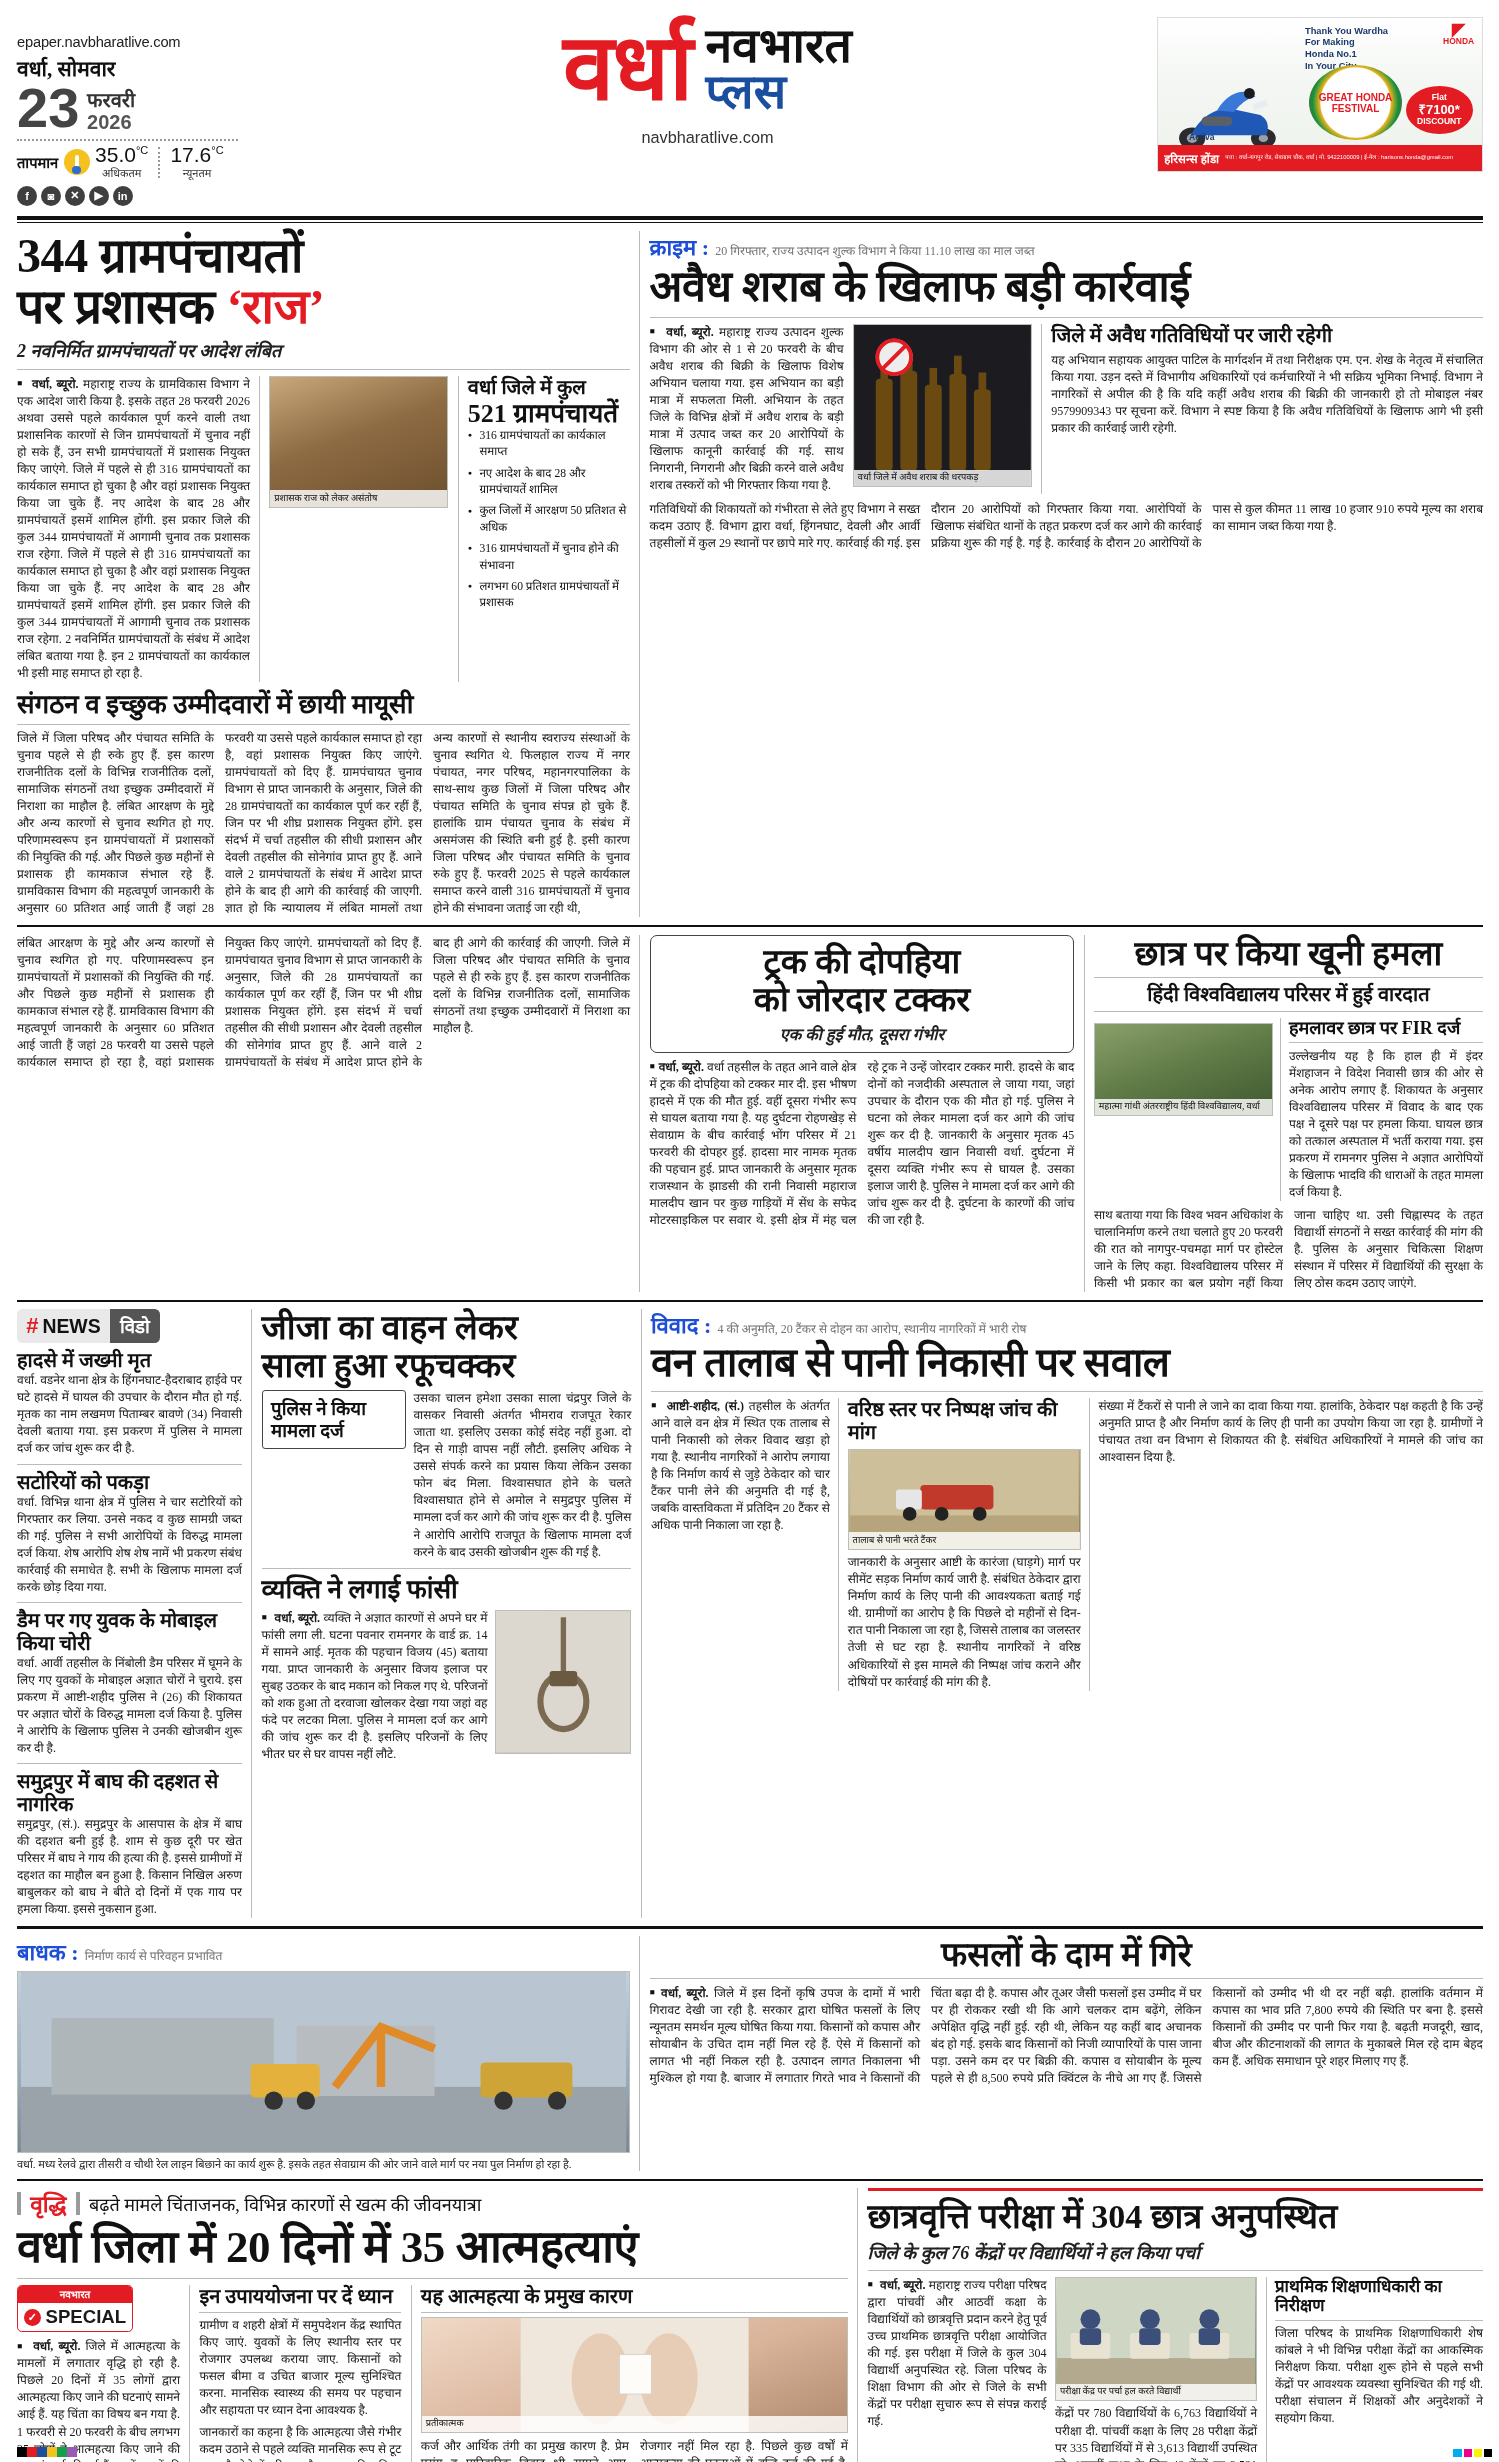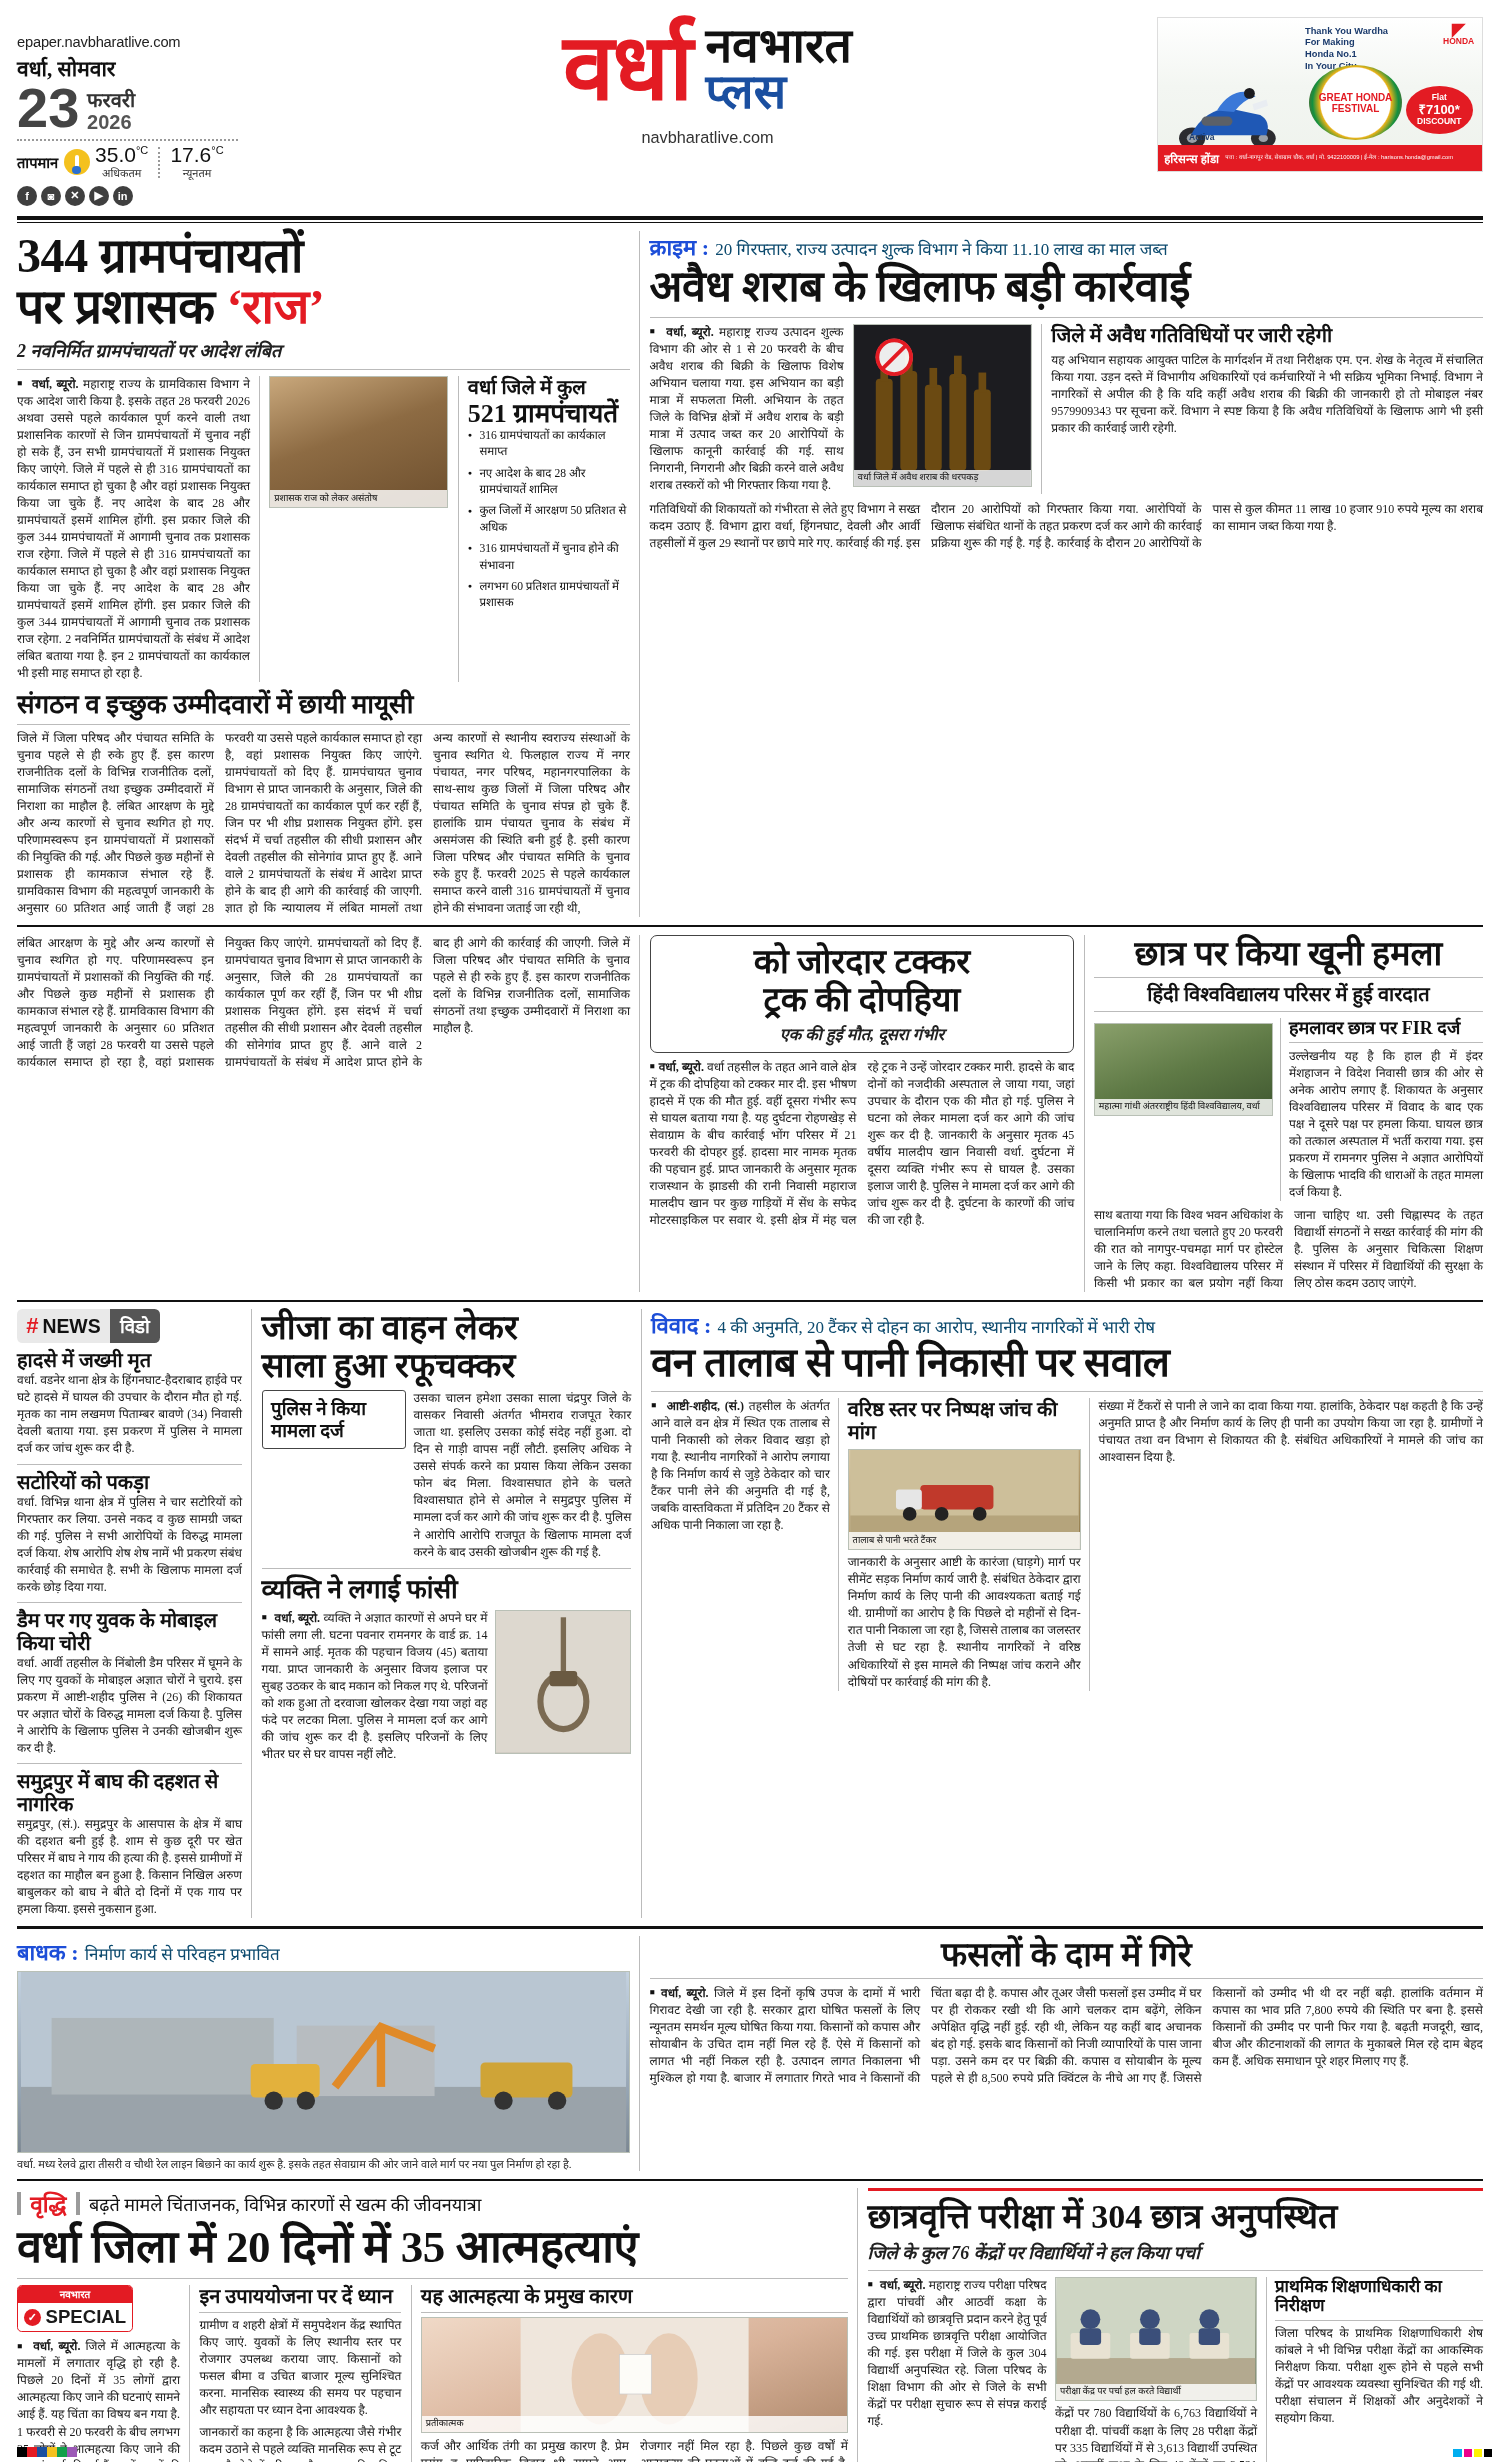--- a/index.html
+++ b/index.html
@@ -70,21 +70,21 @@
   .col-right { flex:1; }
 
   .hl-xl { font-size:48px; font-weight:700; line-height:1.06; letter-spacing:-0.4px;}
   .hl-xl .red{ color:#e31b23; }
   .hl-l { font-size:34px; font-weight:700; line-height:1.1;}
   .hl-m { font-size:26px; font-weight:700; line-height:1.12;}
   .hl-s { font-size:20px; font-weight:700; line-height:1.15;}
   .sub-it { font-size:18px; font-style:italic; font-weight:700; color:#222; margin-top:4.7px;}
   .kicker { display:flex; align-items:baseline; gap:6.2px; font-size:17px; }
   .kicker .k-tag { color:#1d4ed8; font-weight:700; font-size:22px;font-family:Liberation Serif, serif;}
-  .kicker .k-txt { font-size:17px; color:#0c4a6e;}
+  .kicker .k-txt { font-size:12px; color:#737373;}
 
   .body-txt { font-size:12px; line-height:1.42; text-align:justify; color:#1a1a1a;}
   .body-txt b{font-weight:700;}
   .lead-dot::before{content:"■"; color:#111; font-size:8.5px; margin-right:3.9px; vertical-align:1.6px;}
 
   .c2 { column-count:2; column-gap:11px; }
   .c3 { column-count:3; column-gap:11px; }
 
   .photo { background:#cfd6cc; border:0.8px solid #b9c0b6; position:relative; overflow:hidden;}
   .photo .cap{position:absolute;left:0;right:0;bottom:0;background:rgba(255,255,255,.82);font-size:9.3px;padding:2.3px 3.9px;line-height:1.25;}
@@ -328,22 +328,22 @@
     <div style="width:613px">
       <div class="c3 body-txt">
         <span>लंबित आरक्षण के मुद्दे और अन्य कारणों से चुनाव स्थगित हो गए. परिणामस्वरूप इन ग्रामपंचायतों में प्रशासकों की नियुक्ति की गई. और पिछले कुछ महीनों से प्रशासक ही कामकाज संभाल रहे हैं. ग्रामविकास विभाग की महत्वपूर्ण जानकारी के अनुसार 60 प्रतिशत आई जाती हैं जहां 28 फरवरी या उससे पहले कार्यकाल समाप्त हो रहा है, वहां प्रशासक नियुक्त किए जाएंगे.</span>
         <span>ग्रामपंचायतों को दिए हैं. ग्रामपंचायत चुनाव विभाग से प्राप्त जानकारी के अनुसार, जिले की 28 ग्रामपंचायतों का कार्यकाल पूर्ण कर रहीं हैं, जिन पर भी शीघ्र प्रशासक नियुक्त होंगे. इस संदर्भ में चर्चा तहसील की सीधी प्रशासन और देवली तहसील की सोनेगांव प्राप्त हुए हैं. आने वाले 2 ग्रामपंचायतों के संबंध में आदेश प्राप्त होने के बाद ही आगे की कार्रवाई की जाएगी.</span>
         <span>जिले में जिला परिषद और पंचायत समिति के चुनाव पहले से ही रुके हुए हैं. इस कारण राजनीतिक दलों के विभिन्न राजनीतिक दलों, सामाजिक संगठनों तथा इच्छुक उम्मीदवारों में निराशा का माहौल है.</span>
       </div>
     </div>
 
     <div style="width:435px;padding-left:9.3px" class="ruleL">
       <div class="box">
+        <div class="hl-l" style="text-align:center">ट्रक की दोपहिया</div>
         <div class="hl-l" style="text-align:center">को जोरदार टक्कर</div>
-        <div class="hl-l" style="text-align:center">ट्रक की दोपहिया</div>
         <div class="sub-it" style="text-align:center;font-size:16.3px">एक की हुई मौत, दूसरा गंभीर</div>
       </div>
       <div class="c2 body-txt" style="margin-top:6.2px">
         <span class="lead-dot"><b>वर्धा, ब्यूरो.</b></span>
         <span>वर्धा तहसील के तहत आने वाले क्षेत्र में ट्रक की दोपहिया को टक्कर मार दी. इस भीषण हादसे में एक की मौत हुई. वहीं दूसरा गंभीर रूप से घायल बताया गया है. यह दुर्घटना रोहणखेड़ से सेवाग्राम के बीच कार्रवाई भोंग परिसर में 21 फरवरी की दोपहर हुई. हादसा मार नामक मृतक की पहचान हुई. प्राप्त जानकारी के अनुसार मृतक राजस्थान के झाडसी की रानी निवासी महाराज मालदीप खान पर कुछ गाड़ियों में सेंध के सफेद मोटरसाइकिल पर सवार थे. इसी क्षेत्र में मंह चल रहे ट्रक ने उन्हें जोरदार टक्कर मारी. हादसे के बाद दोनों को नजदीकी अस्पताल ले जाया गया, जहां उपचार के दौरान एक की मौत हो गई. पुलिस ने घटना को लेकर मामला दर्ज कर आगे की जांच शुरू कर दी है.</span>
         <span>जानकारी के अनुसार मृतक 45 वर्षीय मालदीप खान निवासी वर्धा. दुर्घटना में दूसरा व्यक्ति गंभीर रूप से घायल है. उसका इलाज जारी है. पुलिस ने मामला दर्ज कर आगे की जांच शुरू कर दी है. दुर्घटना के कारणों की जांच की जा रही है.</span>
       </div>
     </div>
 
     <div style="flex:1;padding-left:9.3px" class="ruleL">

